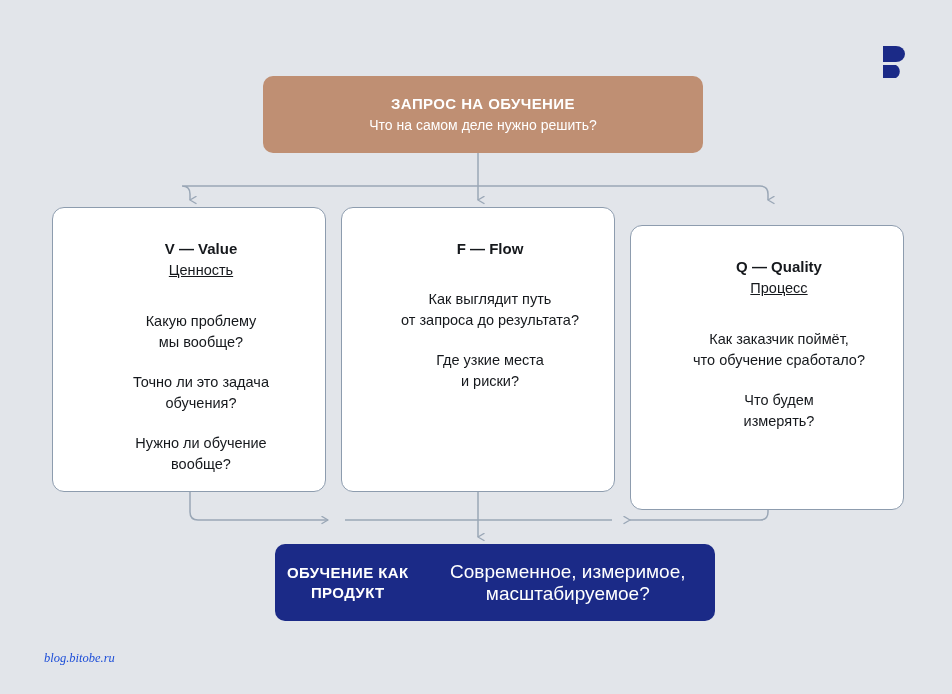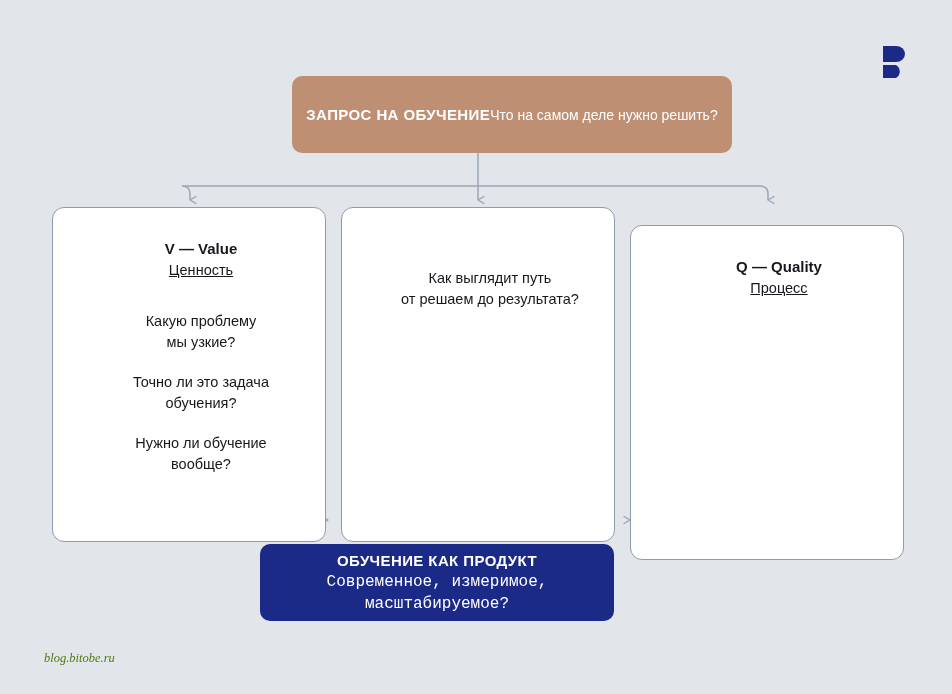--- a/index.html
+++ b/index.html
@@ -30,45 +30,44 @@
   
   .top-box {
     position: absolute;
     left: 263px;
     top: 76px;
     width: 440px;
     height: 77px;
     background: #BF8F73;
     border-radius: 10px;
     display: flex;
-    flex-direction: row;
+    flex-direction: column;
     align-items: center;
     justify-content: center;
     color: #FFFFFF;
     text-align: center;
-    margin-left: 29px;
   }
   .top-box .t1 {
     font-size: 15px;
     font-weight: bold;
     letter-spacing: 0.4px;
     line-height: 20px;
   }
   .top-box .t2 {
     font-size: 14px;
     font-weight: normal;
     line-height: 22px;
   }
 
   
   .card {
     position: absolute;
     top: 207px;
     width: 274px;
-    height: 335px;
+    height: 285px;
     background: #FFFFFF;
     border: 1px solid #8D9CAE;
     border-radius: 12px;
     box-sizing: border-box;
     padding-top: 30px;
     text-align: center;
     color: #15181C;
     padding-left: 24px;
   }
   .card.c1 { left: 52px; }
@@ -92,64 +91,63 @@
   .card .q {
     font-size: 14.5px;
     line-height: 21px;
     margin-bottom: 19px;
     white-space: pre-line;
   }
 
   
   .bottom-box {
     position: absolute;
-    left: 260px;
+    left: 275px;
     top: 544px;
-    width: 354px;
+    width: 440px;
     height: 77px;
     background: #1B2A87;
     border-radius: 10px;
     display: flex;
-    flex-direction: column;
+    flex-direction: row;
     align-items: center;
     justify-content: center;
     color: #FFFFFF;
     text-align: center;
   }
   .bottom-box .t1 {
     font-size: 15px;
     font-weight: bold;
     letter-spacing: 0.4px;
     line-height: 20px;
   }
   .bottom-box .t2 {
-    font-size: 16px;
+    font-size: 19px;
     font-weight: normal;
     line-height: 22px;
-    font-family: Liberation Mono, monospace;
   }
 
   
   .logo {
     position: absolute;
     left: 883px;
     top: 46px;
     width: 22px;
     height: 32px;
   }
 
   
   .footer {
     position: absolute;
     left: 44px;
     top: 651px;
     font-family: "Liberation Serif", serif;
     font-style: italic;
     font-size: 12.5px;
-    color: #4d7c0f;
+    color: #1d4ed8;
   }
 </style>
 </head>
 <body>
 
 <div class="canvas">
 
   <svg class="connectors" viewBox="0 0 952 694" width="952" height="694">
     <defs>
       <marker id="arrowDown" markerWidth="9" markerHeight="9" refX="4.5" refY="7" orient="auto" markerUnits="userSpaceOnUse">
@@ -186,38 +184,47 @@
   <div class="top-box">
     <div class="t1">ЗАПРОС НА ОБУЧЕНИЕ</div>
     <div class="t2">Что на самом деле нужно решить?</div>
   </div>
 
   <div class="card c1">
     <div class="head">V — Value</div>
     <div class="sub">Ценность</div>
     <div class="qlist">
       <div class="q">Какую проблему
-мы узкие?</div>
+мы вообще?</div>
       <div class="q">Точно ли это задача
 обучения?</div>
       <div class="q">Нужно ли обучение
 вообще?</div>
     </div>
   </div>
 
   <div class="card c2">
+    <div class="head">F — Flow</div>
     <div class="qlist">
       <div class="q">Как выглядит путь
-от решаем до результата?</div>
+от запроса до результата?</div>
+      <div class="q">Где узкие места
+и риски?</div>
     </div>
   </div>
 
   <div class="card c3">
     <div class="head">Q — Quality</div>
     <div class="sub">Процесс</div>
+    <div class="qlist">
+      <div class="q">Как заказчик поймёт,
+что обучение сработало?</div>
+      <div class="q">Что будем
+измерять?</div>
+    </div>
   </div>
 
   <div class="bottom-box">
     <div class="t1">ОБУЧЕНИЕ КАК ПРОДУКТ</div>
     <div class="t2">Современное, измеримое, масштабируемое?</div>
   </div>
 
   <svg class="logo" viewBox="0 0 22 32" width="22" height="32">
     <path d="M0,0 H13 A9,8 0 0 1 13,16 H0 Z" fill="#1B2A87"></path>
     <path d="M0,19 H13 A9,8 0 0 1 13,32 H0 Z" fill="#1B2A87"></path>

